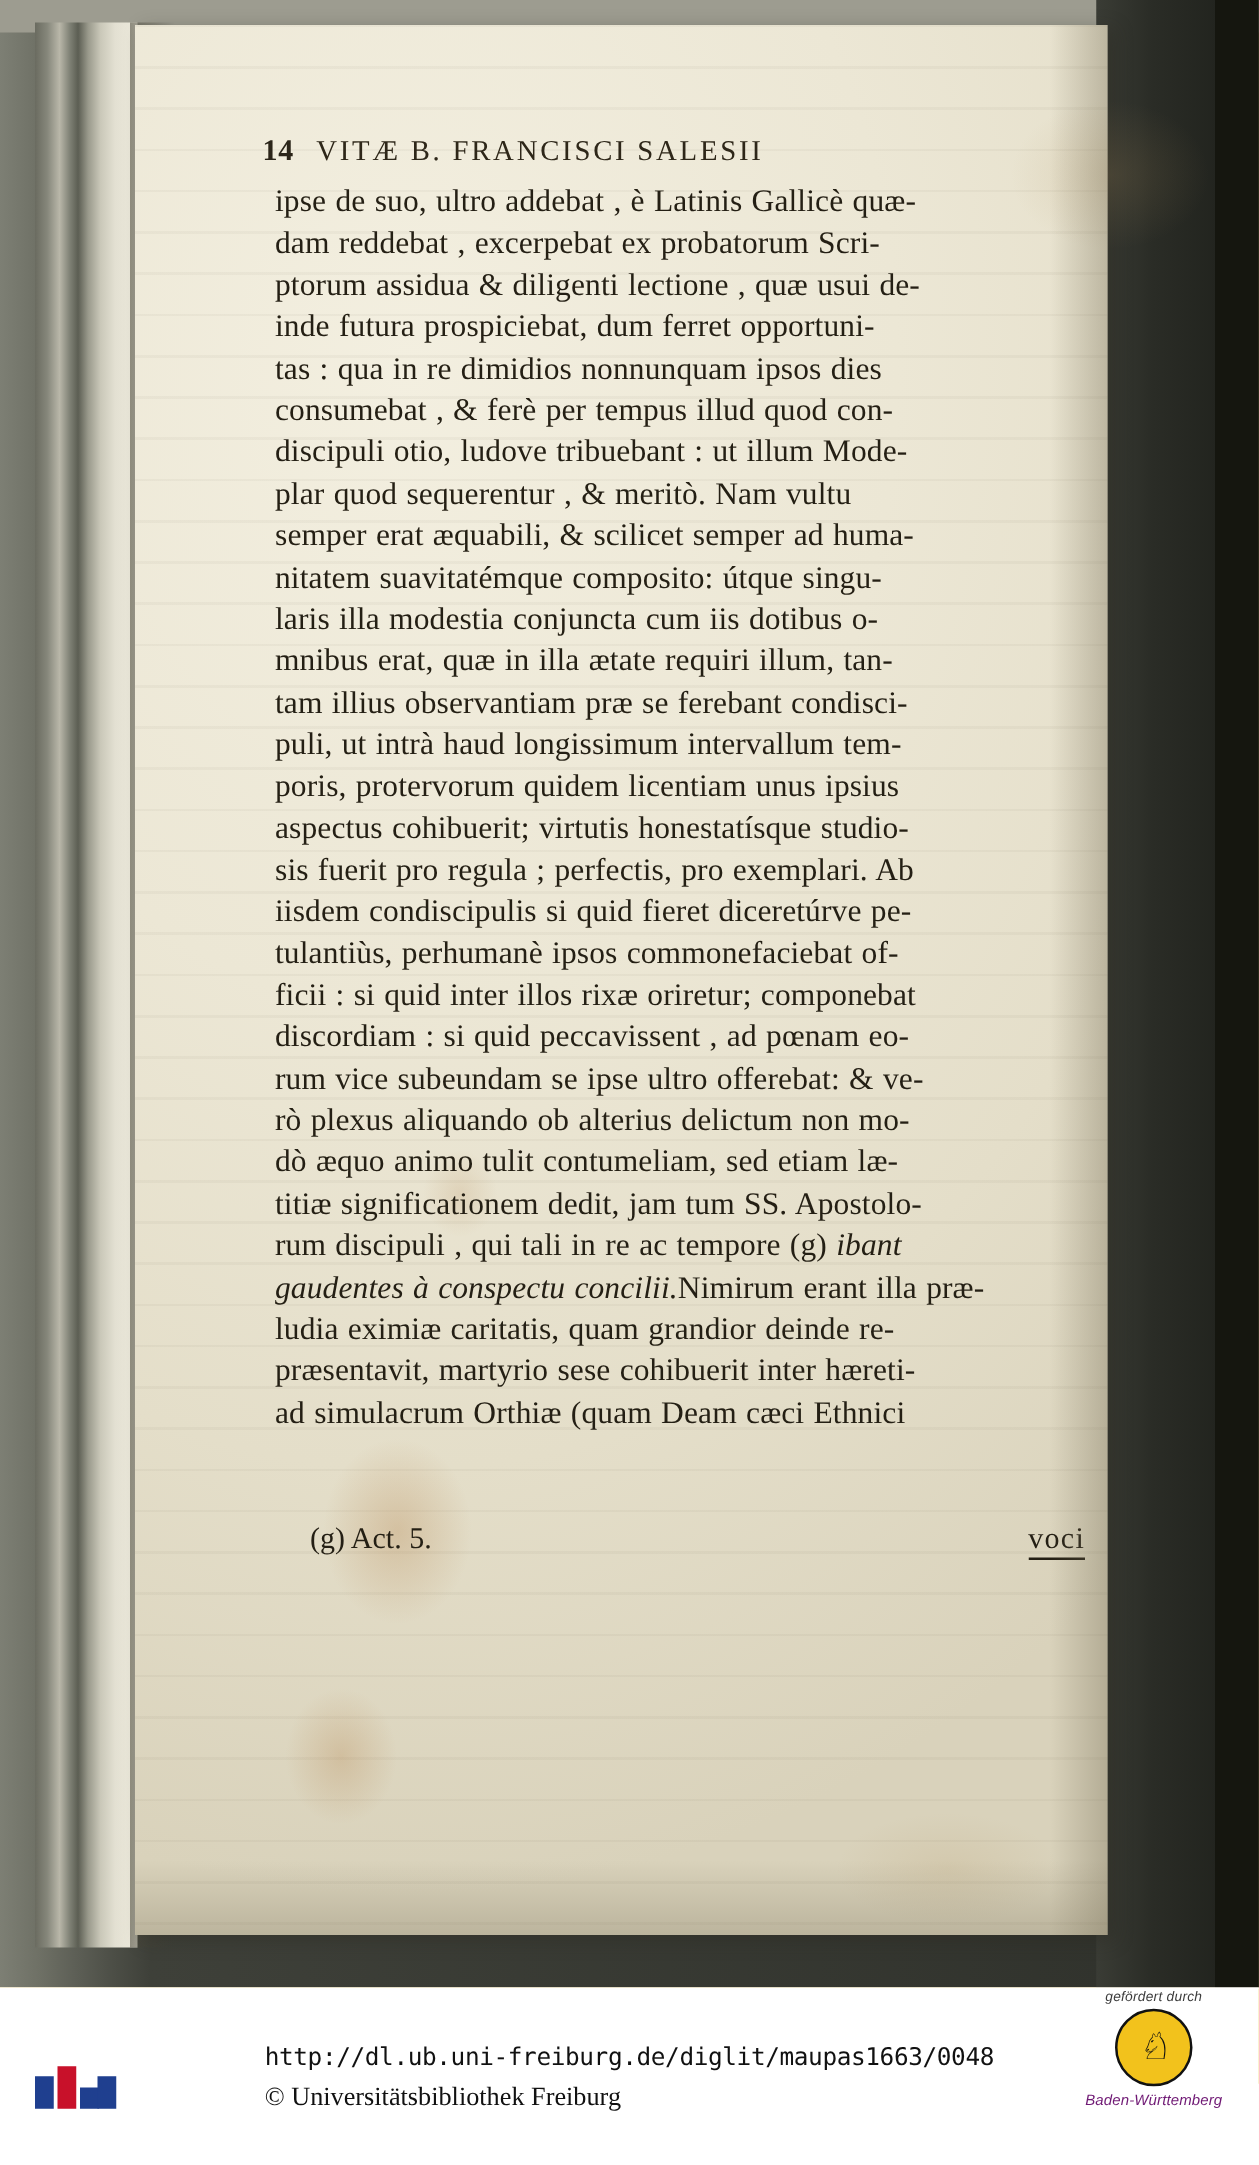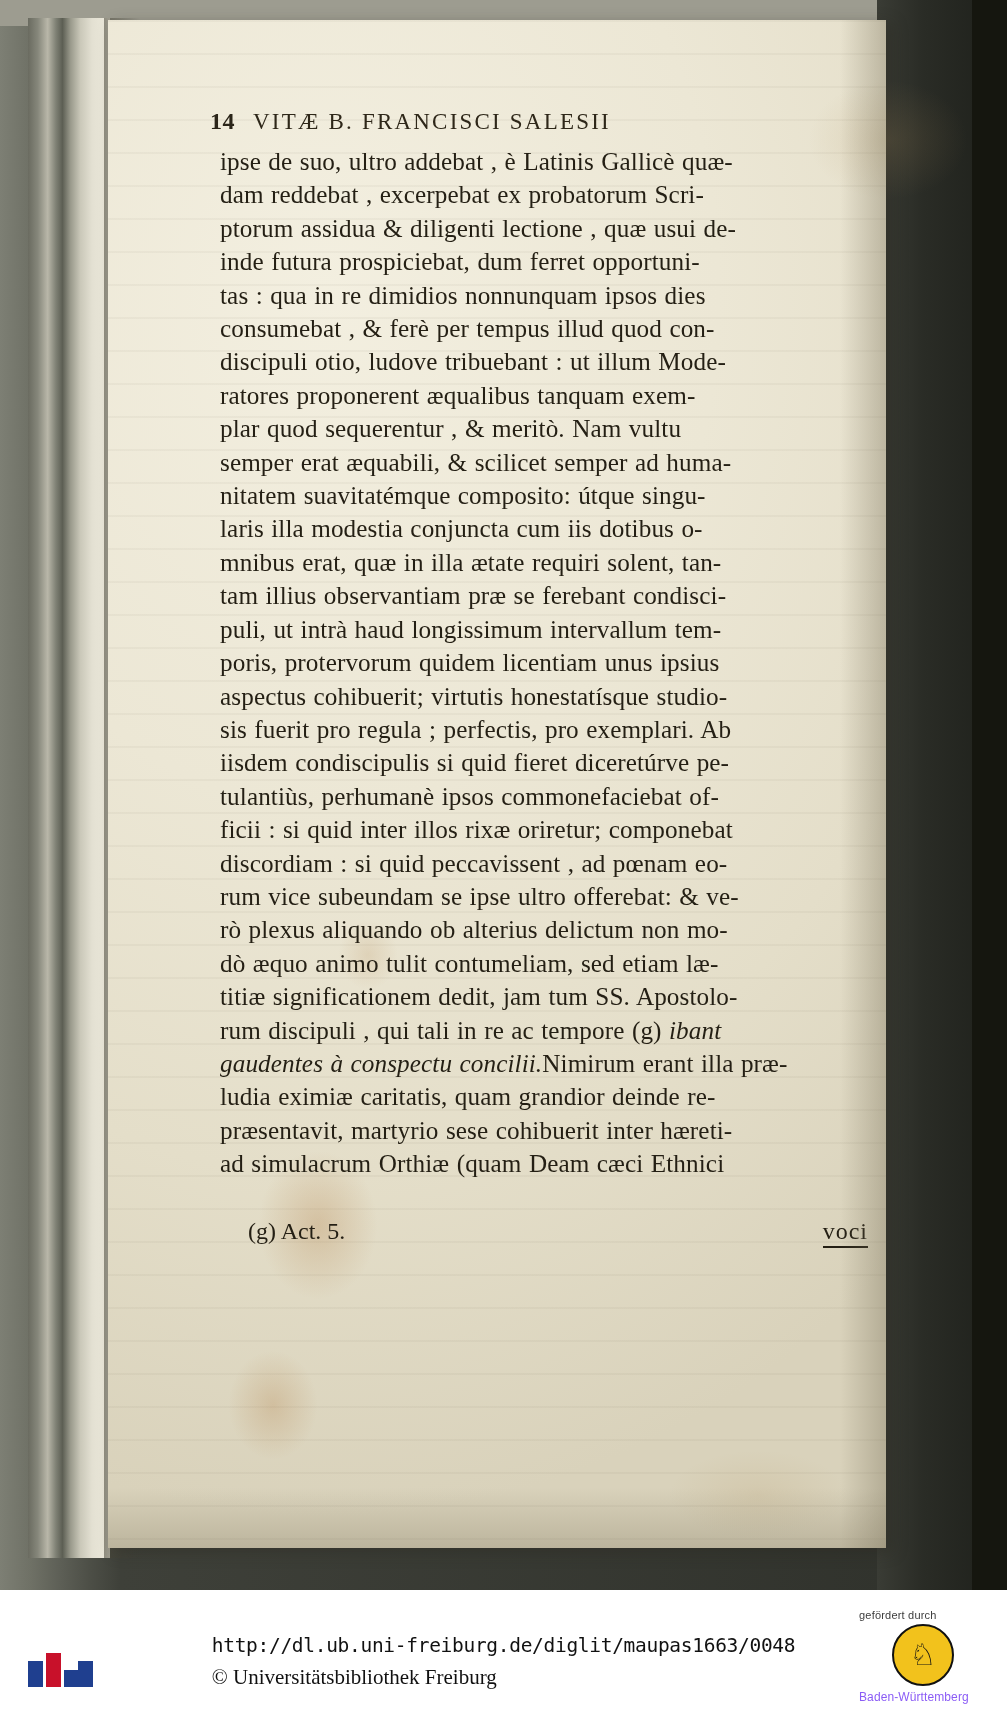--- a/index.html
+++ b/index.html
@@ -211,23 +211,24 @@
     position: absolute; bottom: 0; width: 15px;
   }
   .logo-bw .b1 { left: 0;  height: 26px; background: #1f3f8f; }
   .logo-bw .b2 { left: 18px; height: 34px; background: #c8112a; }
   .logo-bw .b3 { left: 36px; height: 17px; background: #1f3f8f; }
   .logo-bw .b4 { left: 50px; height: 26px; background: #1f3f8f; }
 
   
   .logo-funder {
     position: absolute;
-    right: 20px; top: 18px;
+    right: 20px; top: 1px;
     width: 128px; height: 108px;
-    text-align: left;
+    text-align: center;
+    font-style: italic;
   }
   .funder-top {
     font-size: 11px;
     color: #3c3c3c;
     margin-bottom: 3px;
     letter-spacing: .2px;
     font-family: "Liberation Sans", sans-serif;
   }
   .funder-seal {
     width: 58px; height: 58px;
@@ -242,21 +243,21 @@
     position: absolute;
     left: 50%; top: 50%;
     transform: translate(-50%,-50%);
     font-size: 30px;
     color: #111;
     line-height: 1;
   }
   .funder-bottom {
     margin-top: 4px;
     font-size: 12px;
-    color: #8b5cf6;
+    color: #701a75;
     font-family: "Liberation Sans", sans-serif;
     letter-spacing: .1px;
   }
 </style>
 </head>
 <body>
 
 <div class="scan">
   <div class="bg-dark"></div>
   <div class="bg-top"></div>
@@ -282,26 +283,25 @@
       </div>
 
       <p class="body">
         <span class="line">ipse de suo, ultro addebat , è Latinis Gallicè quæ-</span>
         <span class="line">dam reddebat , excerpebat ex probatorum Scri-</span>
         <span class="line">ptorum assidua &amp; diligenti lectione , quæ usui de-</span>
         <span class="line">inde futura prospiciebat, dum ferret opportuni-</span>
         <span class="line">tas : qua in re dimidios nonnunquam ipsos dies</span>
         <span class="line">consumebat , &amp; ferè per tempus illud quod con-</span>
         <span class="line">discipuli otio, ludove tribuebant : ut illum Mode-</span>
-        <span class="line">ratores proponerent æqualibus tanquam exem-</span>
         <span class="line">plar quod sequerentur , &amp; meritò. Nam vultu</span>
         <span class="line">semper erat æquabili, &amp; scilicet semper ad huma-</span>
         <span class="line">nitatem suavitatémque composito: útque singu-</span>
         <span class="line">laris illa modestia conjuncta cum iis dotibus o-</span>
-        <span class="line">mnibus erat, quæ in illa ætate requiri solent, tan-</span>
+        <span class="line">mnibus erat, quæ in illa ætate requiri illum, tan-</span>
         <span class="line">tam illius observantiam præ se ferebant condisci-</span>
         <span class="line">puli, ut intrà haud longissimum intervallum tem-</span>
         <span class="line">poris, protervorum quidem licentiam unus ipsius</span>
         <span class="line">aspectus cohibuerit; virtutis honestatísque studio-</span>
         <span class="line">sis fuerit pro regula ; perfectis, pro exemplari.  Ab</span>
         <span class="line">iisdem condiscipulis si quid fieret diceretúrve pe-</span>
         <span class="line">tulantiùs, perhumanè ipsos commonefaciebat of-</span>
         <span class="line">ficii : si quid inter illos rixæ oriretur; componebat</span>
         <span class="line">discordiam : si quid peccavissent , ad pœnam eo-</span>
         <span class="line">rum vice subeundam se ipse ultro offerebat: &amp; ve-</span>

